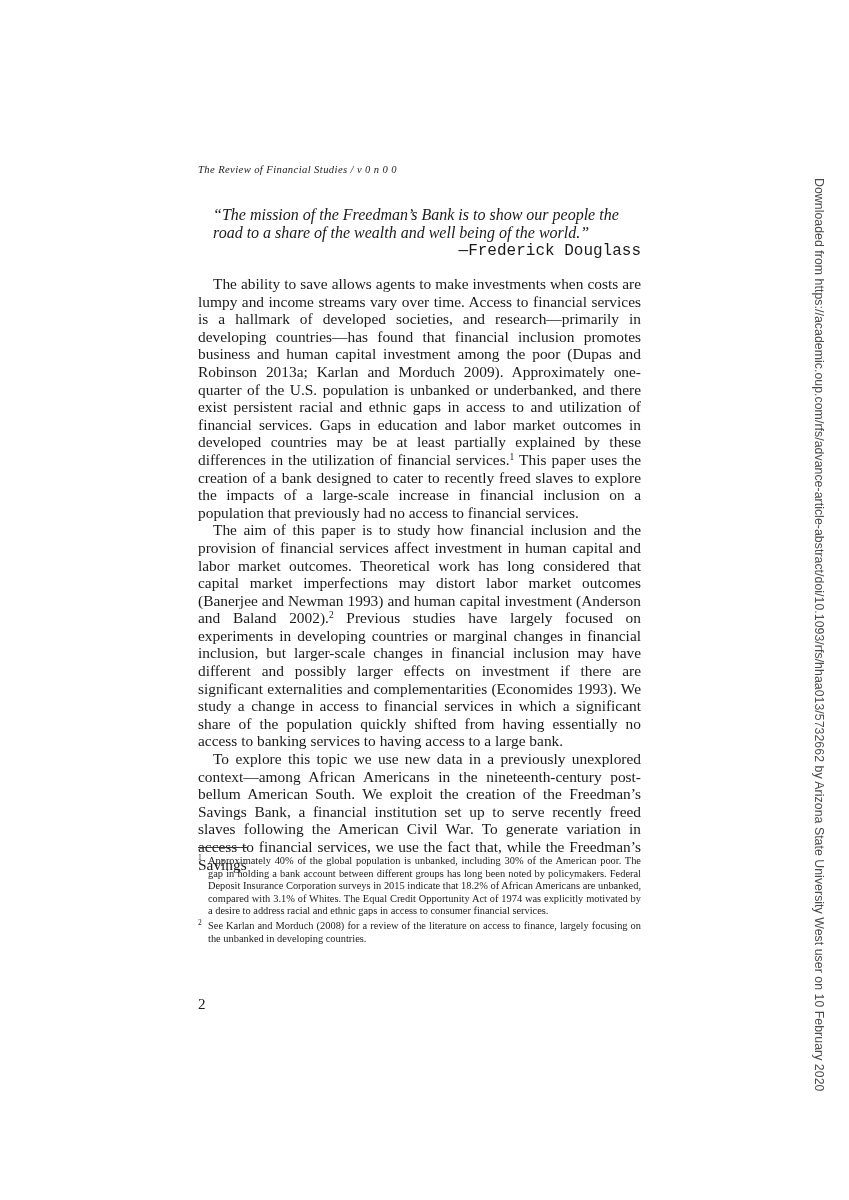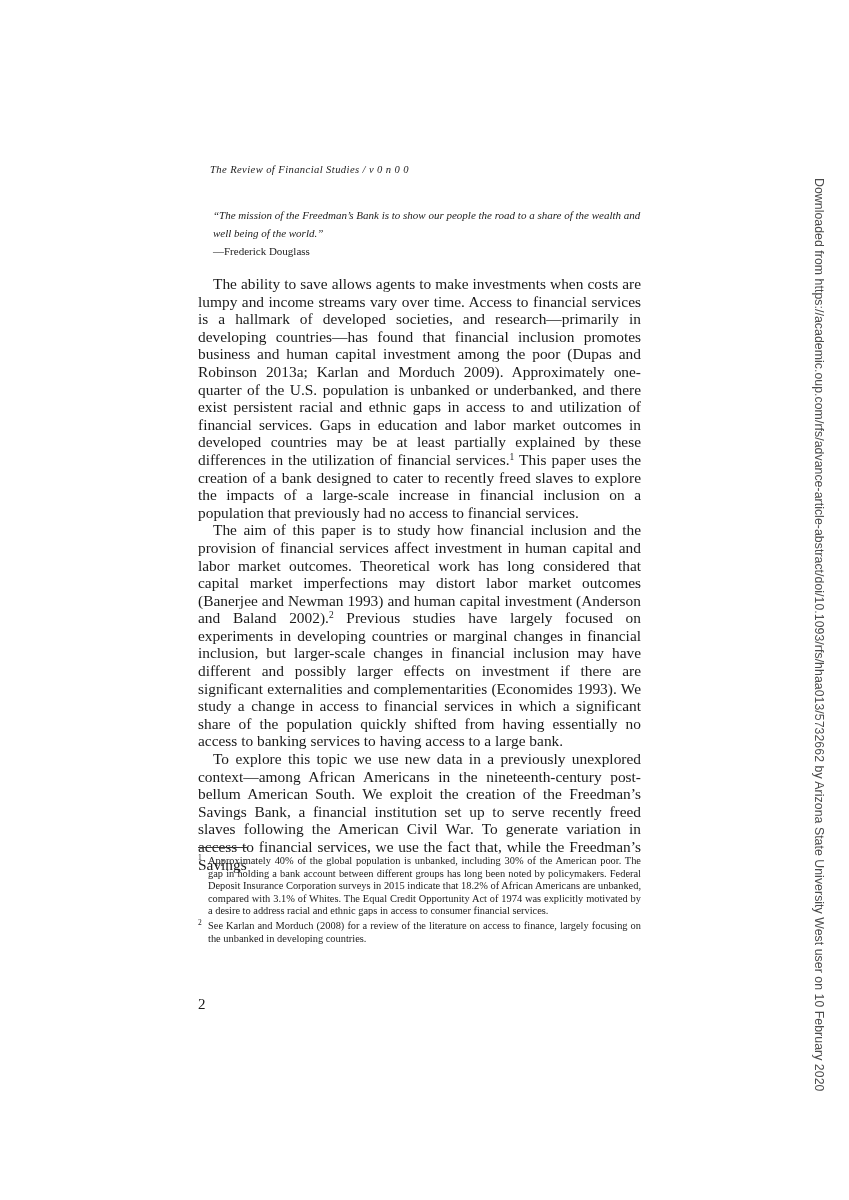--- a/index.html
+++ b/index.html
@@ -1,21 +1,21 @@
 <!DOCTYPE html>
 <html><head>
   <meta charset="utf-8">
   <style>
     html, body { margin: 0; padding: 0; background: #ffffff; }
     body { width: 849px; height: 1200px; position: relative; overflow: hidden; color: #1a1a1a; font-family: "DejaVu Serif", "Liberation Serif", serif; }
     .page { position: absolute; left: 198px; top: 0; width: 443px; }
-    .running-head { position: absolute; top: 164px; left: 12px; font-style: italic; font-size: 10.6px; letter-spacing: 0.4px; font-family: "Liberation Serif", serif; color: #222; white-space: nowrap; }
-    .epigraph { position: absolute; top: 206px; left: 15px; width: 428px; font-family: "Liberation Serif", serif; font-size: 11px; line-height: 18px; font-style: italic; }
+    .running-head { position: absolute; top: 164px; left: 0; font-style: italic; font-size: 10.6px; letter-spacing: 0.4px; font-family: "Liberation Serif", serif; color: #222; white-space: nowrap; }
+    .epigraph { position: absolute; top: 206px; left: 15px; width: 428px; font-family: "Liberation Serif", serif; font-size: 16px; line-height: 18px; font-style: italic; }
     .epigraph .quote { text-align: left; }
-    .epigraph .attr { font-style: normal; }
+    .epigraph .attr { text-align: right; font-style: normal; font-family: Liberation Mono, monospace; }
     .body-text { position: absolute; top: 275px; left: 0; width: 443px; font-family: "Liberation Serif", serif; font-size: 15.4px; line-height: 17.6px; text-align: justify; hyphens: auto; }
     .body-text p { margin: 0; text-indent: 15px; }
     sup { font-size: 9.5px; line-height: 0; vertical-align: 5px; }
     .fn-rule { position: absolute; top: 847px; left: 0; width: 50px; border-top: 1px solid #333; }
     .footnotes { position: absolute; top: 855px; left: 0; width: 443px; font-family: "Liberation Serif", serif; font-size: 10.4px; line-height: 12.6px; text-align: justify; }
     .fn { position: relative; padding-left: 10px; margin-bottom: 2px; }
     .fn .fn-mark { position: absolute; left: 0; top: -3px; font-size: 7.5px; }
     .page-number { position: absolute; top: 996px; left: 0; font-family: "Liberation Serif", serif; font-size: 15px; }
     .side-note { position: absolute; left: 826px; top: 178px; transform-origin: 0 0; transform: rotate(90deg); white-space: nowrap; font-family: "Liberation Sans", sans-serif; font-size: 12.3px; color: #4a4a4a; letter-spacing: 0.05px; }
   </style>

